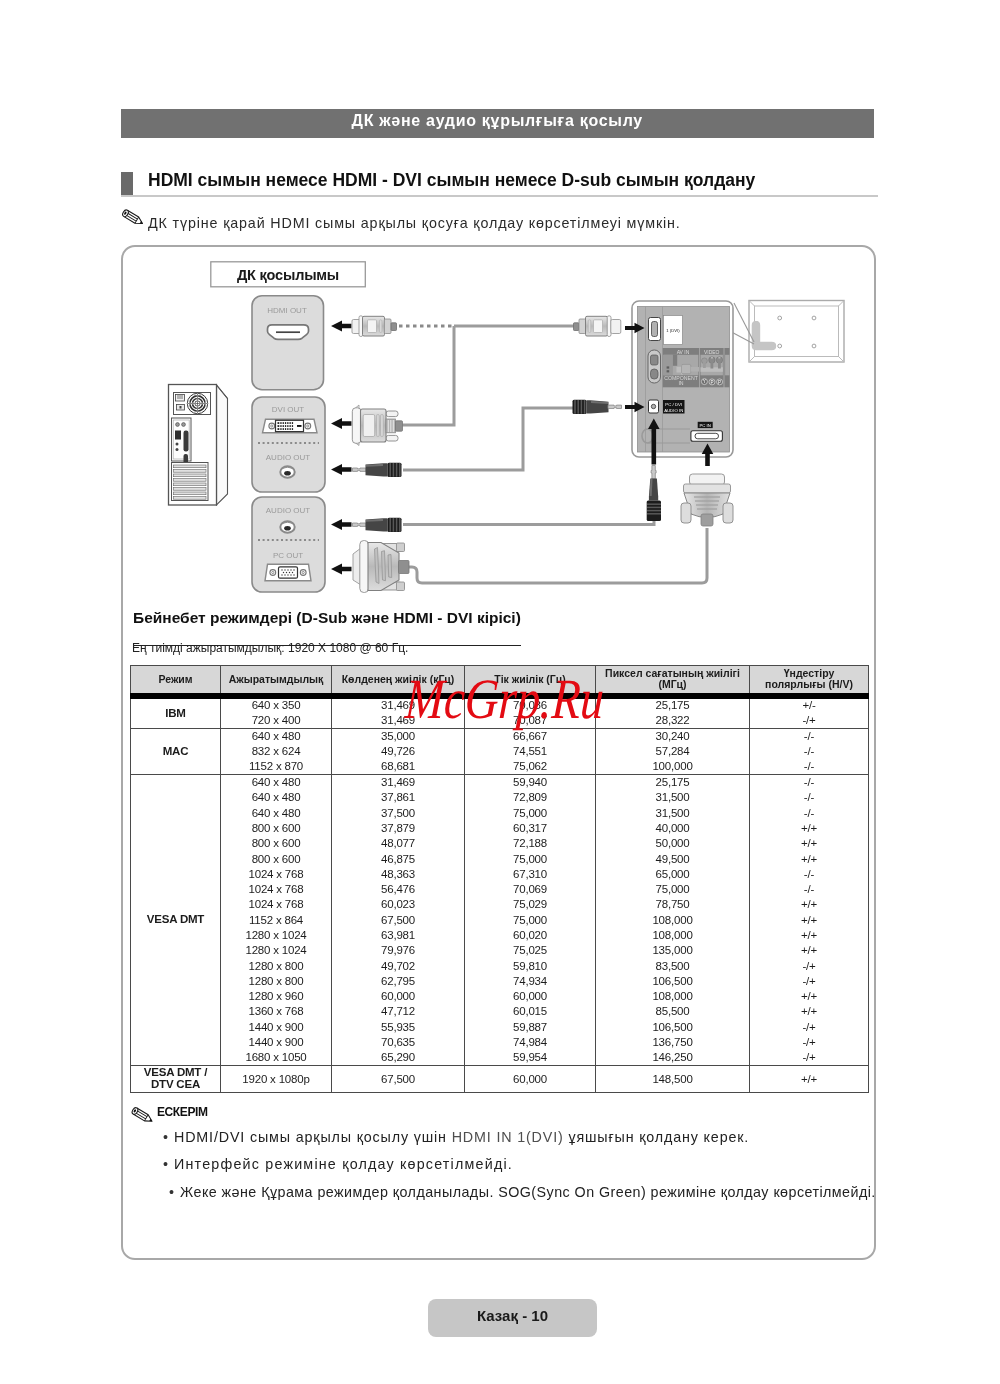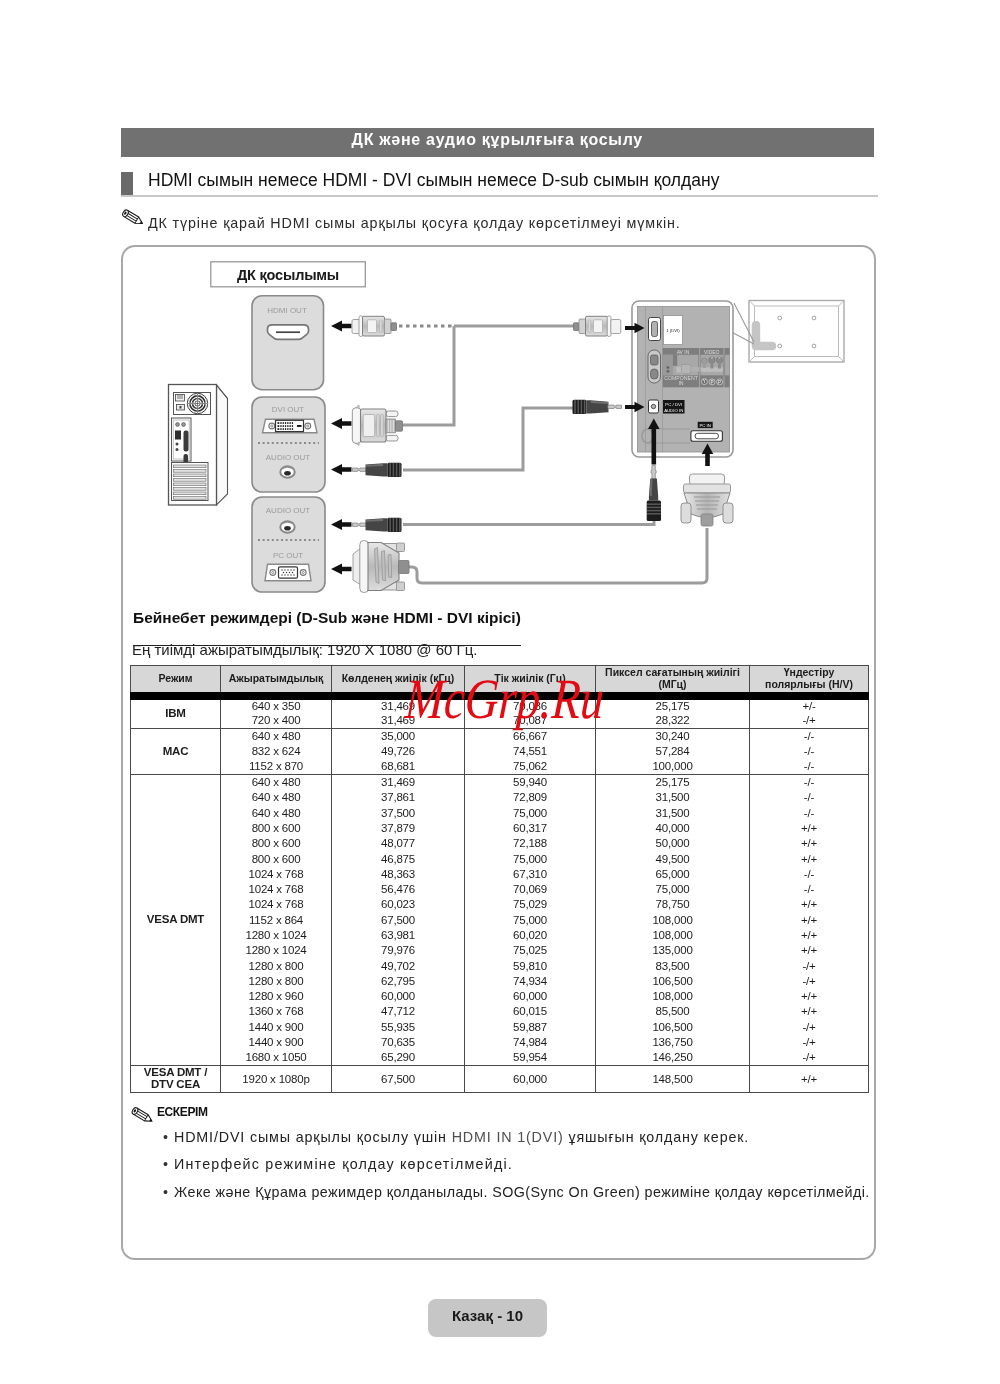--- a/index.html
+++ b/index.html
@@ -1,44 +1,44 @@
 <!DOCTYPE html>
 <html><head>
 <meta charset="utf-8">
 <style>
 * { margin:0; padding:0; box-sizing:border-box; }
 html,body { width:1000px; height:1384px; background:#fff; font-family:"Liberation Sans",sans-serif; position:relative; overflow:hidden; }
 .abs { position:absolute; }
-.topbar { left:120.5px; top:128px; width:753.5px; height:28.5px; background:#717171; color:#fff; font-size:16px; letter-spacing:0.7px; font-weight:bold; text-align:center; line-height:23.5px; }
+.topbar { left:120.5px; top:109px; width:753.5px; height:28.5px; background:#717171; color:#fff; font-size:16px; letter-spacing:0.7px; font-weight:bold; text-align:center; line-height:23.5px; }
 .sectbullet { left:121px; top:171.5px; width:11.5px; height:23px; background:#6a6a6a; }
-.secthead { left:148px; top:170px; font-size:17.5px; font-weight:normal; color:#111; }
+.secthead { left:148px; top:170px; font-size:17.5px; font-weight:bold; color:#111; }
 .sectline { left:120.5px; top:195px; width:757px; height:2.2px; background:#c8c8c8; }
 .topnote { left:148px; top:214.5px; font-size:14.3px; letter-spacing:0.85px; color:#2b2b2b; }
 .bigbox { left:121px; top:245px; width:755px; height:1015px; border:2px solid #a8a8a8; border-radius:14px; }
 .h2 { left:133px; top:609px; font-size:15.5px; font-weight:bold; color:#111; border-bottom:1.5px solid #222; padding-bottom:18px; }
-.sub { left:132px; top:640.5px; font-size:15px; color:#222; }
+.sub { left:132px; top:640.5px; font-size:12px; color:#222; }
 table.modes { position:absolute; left:130px; top:665px; border-collapse:collapse; table-layout:fixed; }
 table.modes td, table.modes th { border-left:1px solid #4a4a4a; font-size:11.5px; letter-spacing:-0.2px; color:#1c1c1c; text-align:center; vertical-align:middle; padding:0; }
 table.modes { border:1.5px solid #4a4a4a; }
-table.modes th { background:#d7d7d7; height:30px; border-bottom:8px solid #000000; font-size:10.5px; line-height:11.5px; letter-spacing:0; }
+table.modes th { background:#d7d7d7; height:30px; border-bottom:6px solid #000000; font-size:10.5px; line-height:11.5px; letter-spacing:0; }
 table.modes td { height:15.3px; }
 tr.ibm td { height:16.5px; }
 tr.mac td { height:15.3px; }
 tr.gstart td { border-top:1px solid #4a4a4a; }
 td.gl { font-weight:bold; font-size:11px; line-height:11.5px; letter-spacing:0; }
 tr.last td { height:27.5px; }
 .eskhead { left:157px; top:1105px; font-size:12px; letter-spacing:-0.4px; font-weight:bold; color:#111; }
 .bullets { left:163px; top:1123.5px; width:720px; }
 .bullets div { font-size:14.3px; letter-spacing:0.85px; color:#222; line-height:27.6px; white-space:nowrap; }
 .bullets div.b2 { letter-spacing:1.2px; }
-.bullets div.b4 { letter-spacing:0.45px; }
+.bullets div.b4 { letter-spacing:0.45px;margin-left:6px; }
 .bullets span.dot { display:inline-block; width:11px; color:#333; }
 .bhl { font-weight:normal; color:#4e4e4e; }
 .wm { left:407px; top:666px; font-family:"Liberation Serif",serif; font-style:italic; font-size:57px; color:#e30b13; transform:skewX(-3deg) scaleX(0.82); transform-origin:left top; }
-.footer { left:428px; top:1299px; width:119px; height:38px; background:#c6c6c6; border-radius:8px; color:#1a1a1a; font-weight:bold; font-size:15px; text-align:center; line-height:34px; }
+.footer { left:428px; top:1299px; width:169px; height:38px; background:#c6c6c6; border-radius:8px; color:#1a1a1a; font-weight:bold; font-size:15px; text-align:center; line-height:34px; }
 svg text { font-family:"Liberation Sans",sans-serif; }
 </style>
 </head>
 <body>
 <div class="abs topbar">ДК және аудио құрылғыға қосылу</div>
 <div class="abs sectbullet"></div>
 <div class="abs secthead">HDMI сымын немесе HDMI - DVI сымын немесе D-sub сымын қолдану</div>
 <div class="abs sectline"></div>
 <svg class="abs" style="left:119px; top:209px;" width="26" height="22" viewBox="0 0 26 22">
 <g transform="translate(6.5,4.3) rotate(31)">

